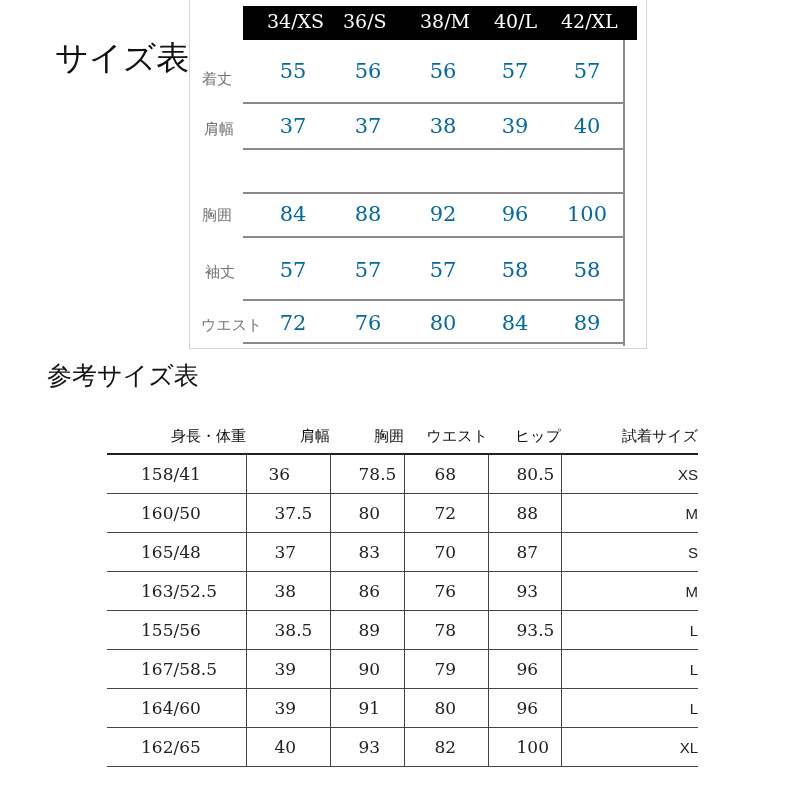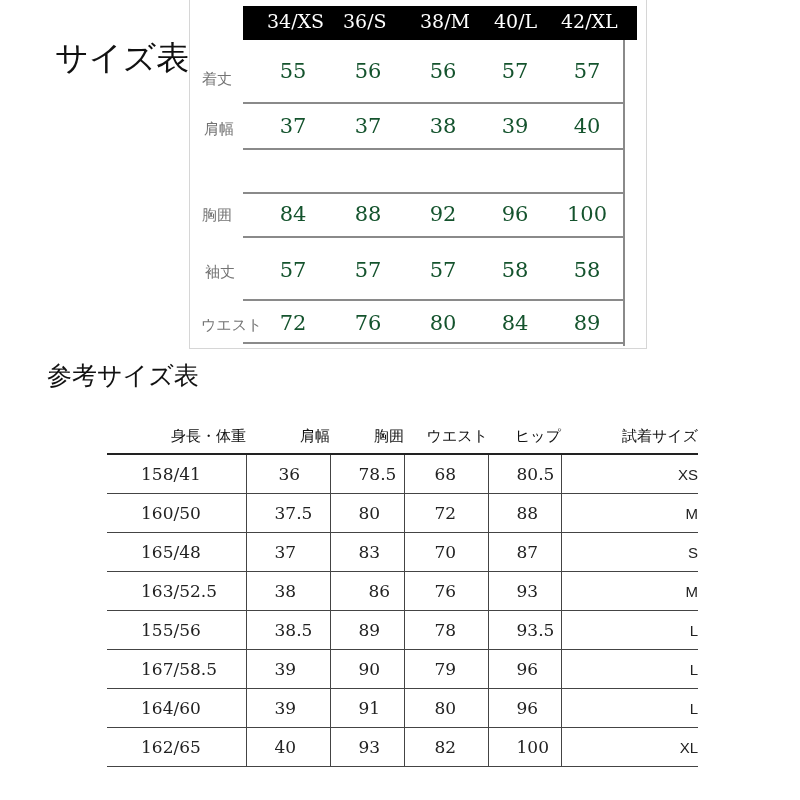--- a/index.html
+++ b/index.html
@@ -9,21 +9,21 @@
   
   .title1 { position:absolute; left:55px; top:36px; font-size:33px; letter-spacing:0px;
             font-family:"DejaVu Sans", sans-serif; font-weight:normal; color:#111; }
   .panel { position:absolute; left:189px; top:-2px; width:456px; height:350px;
            border-left:1px solid #d6d6d6; border-right:1px solid #d6d6d6; border-bottom:1px solid #d6d6d6; }
   .hdr { position:absolute; left:243px; top:6px; width:394px; height:34px; background:#000; }
   .hdr span { position:absolute; top:4px; color:#fff; font-family:"DejaVu Serif", serif; font-size:19px; }
   .vline { position:absolute; left:623px; top:40px; width:2px; height:306px; background:#8a8a8a; }
   .hline { position:absolute; left:243px; width:381px; height:2px; background:#8a8a8a; }
   .rlabel { position:absolute; font-size:15px; color:#737373; }
-  .cell { position:absolute; font-family:"DejaVu Serif", serif; font-size:21px; color:#14532d;
+  .cell { position:absolute; font-family:"DejaVu Serif", serif; font-size:21px; color:#0369a1;
           width:70px; text-align:center; }
 
   
   .title2 { position:absolute; left:47px; top:359px; font-size:25px; color:#111; }
   .rtable { position:absolute; left:107px; top:427px; border-collapse:collapse; }
   .rtable th { font-weight:normal; font-size:15px; height:26px; padding:0; text-align:right;
                border-bottom:2px solid #222; vertical-align:top; }
   .rtable td { height:38px; padding:0; font-family:"DejaVu Serif", serif; font-size:17px;
                border-bottom:1px solid #444; color:#222; }
   .rtable td + td { border-left:1px solid #444; }
@@ -104,21 +104,21 @@
       <th style="padding-left:20px">肩幅</th>
       <th style="padding-left:3px">胸囲</th>
       <th style="padding-left:10px">ウエスト</th>
       <th style="padding-left:10px">ヒップ</th>
       <th style="padding-left:30px">試着サイズ</th>
     </tr>
   </thead>
   <tbody>
     <tr>
       <td style="padding-left:34px">158/41</td>
-      <td style="padding-left:32px">36</td>
+      <td style="padding-left:22px">36</td>
       <td style="padding-left:28px">78.5</td>
       <td style="padding-left:30px">68</td>
       <td style="padding-left:28px">80.5</td>
       <td class="sz">XS</td>
     </tr>
     <tr>
       <td style="padding-left:34px">160/50</td>
       <td style="padding-left:28px">37.5</td>
       <td style="padding-left:28px">80</td>
       <td style="padding-left:30px">72</td>
@@ -129,21 +129,21 @@
       <td style="padding-left:34px">165/48</td>
       <td style="padding-left:28px">37</td>
       <td style="padding-left:28px">83</td>
       <td style="padding-left:30px">70</td>
       <td style="padding-left:28px">87</td>
       <td class="sz">S</td>
     </tr>
     <tr>
       <td style="padding-left:34px">163/52.5</td>
       <td style="padding-left:28px">38</td>
-      <td style="padding-left:38px">86</td>
+      <td style="padding-left:28px">86</td>
       <td style="padding-left:30px">76</td>
       <td style="padding-left:28px">93</td>
       <td class="sz">M</td>
     </tr>
     <tr>
       <td style="padding-left:34px">155/56</td>
       <td style="padding-left:28px">38.5</td>
       <td style="padding-left:28px">89</td>
       <td style="padding-left:30px">78</td>
       <td style="padding-left:28px">93.5</td>

